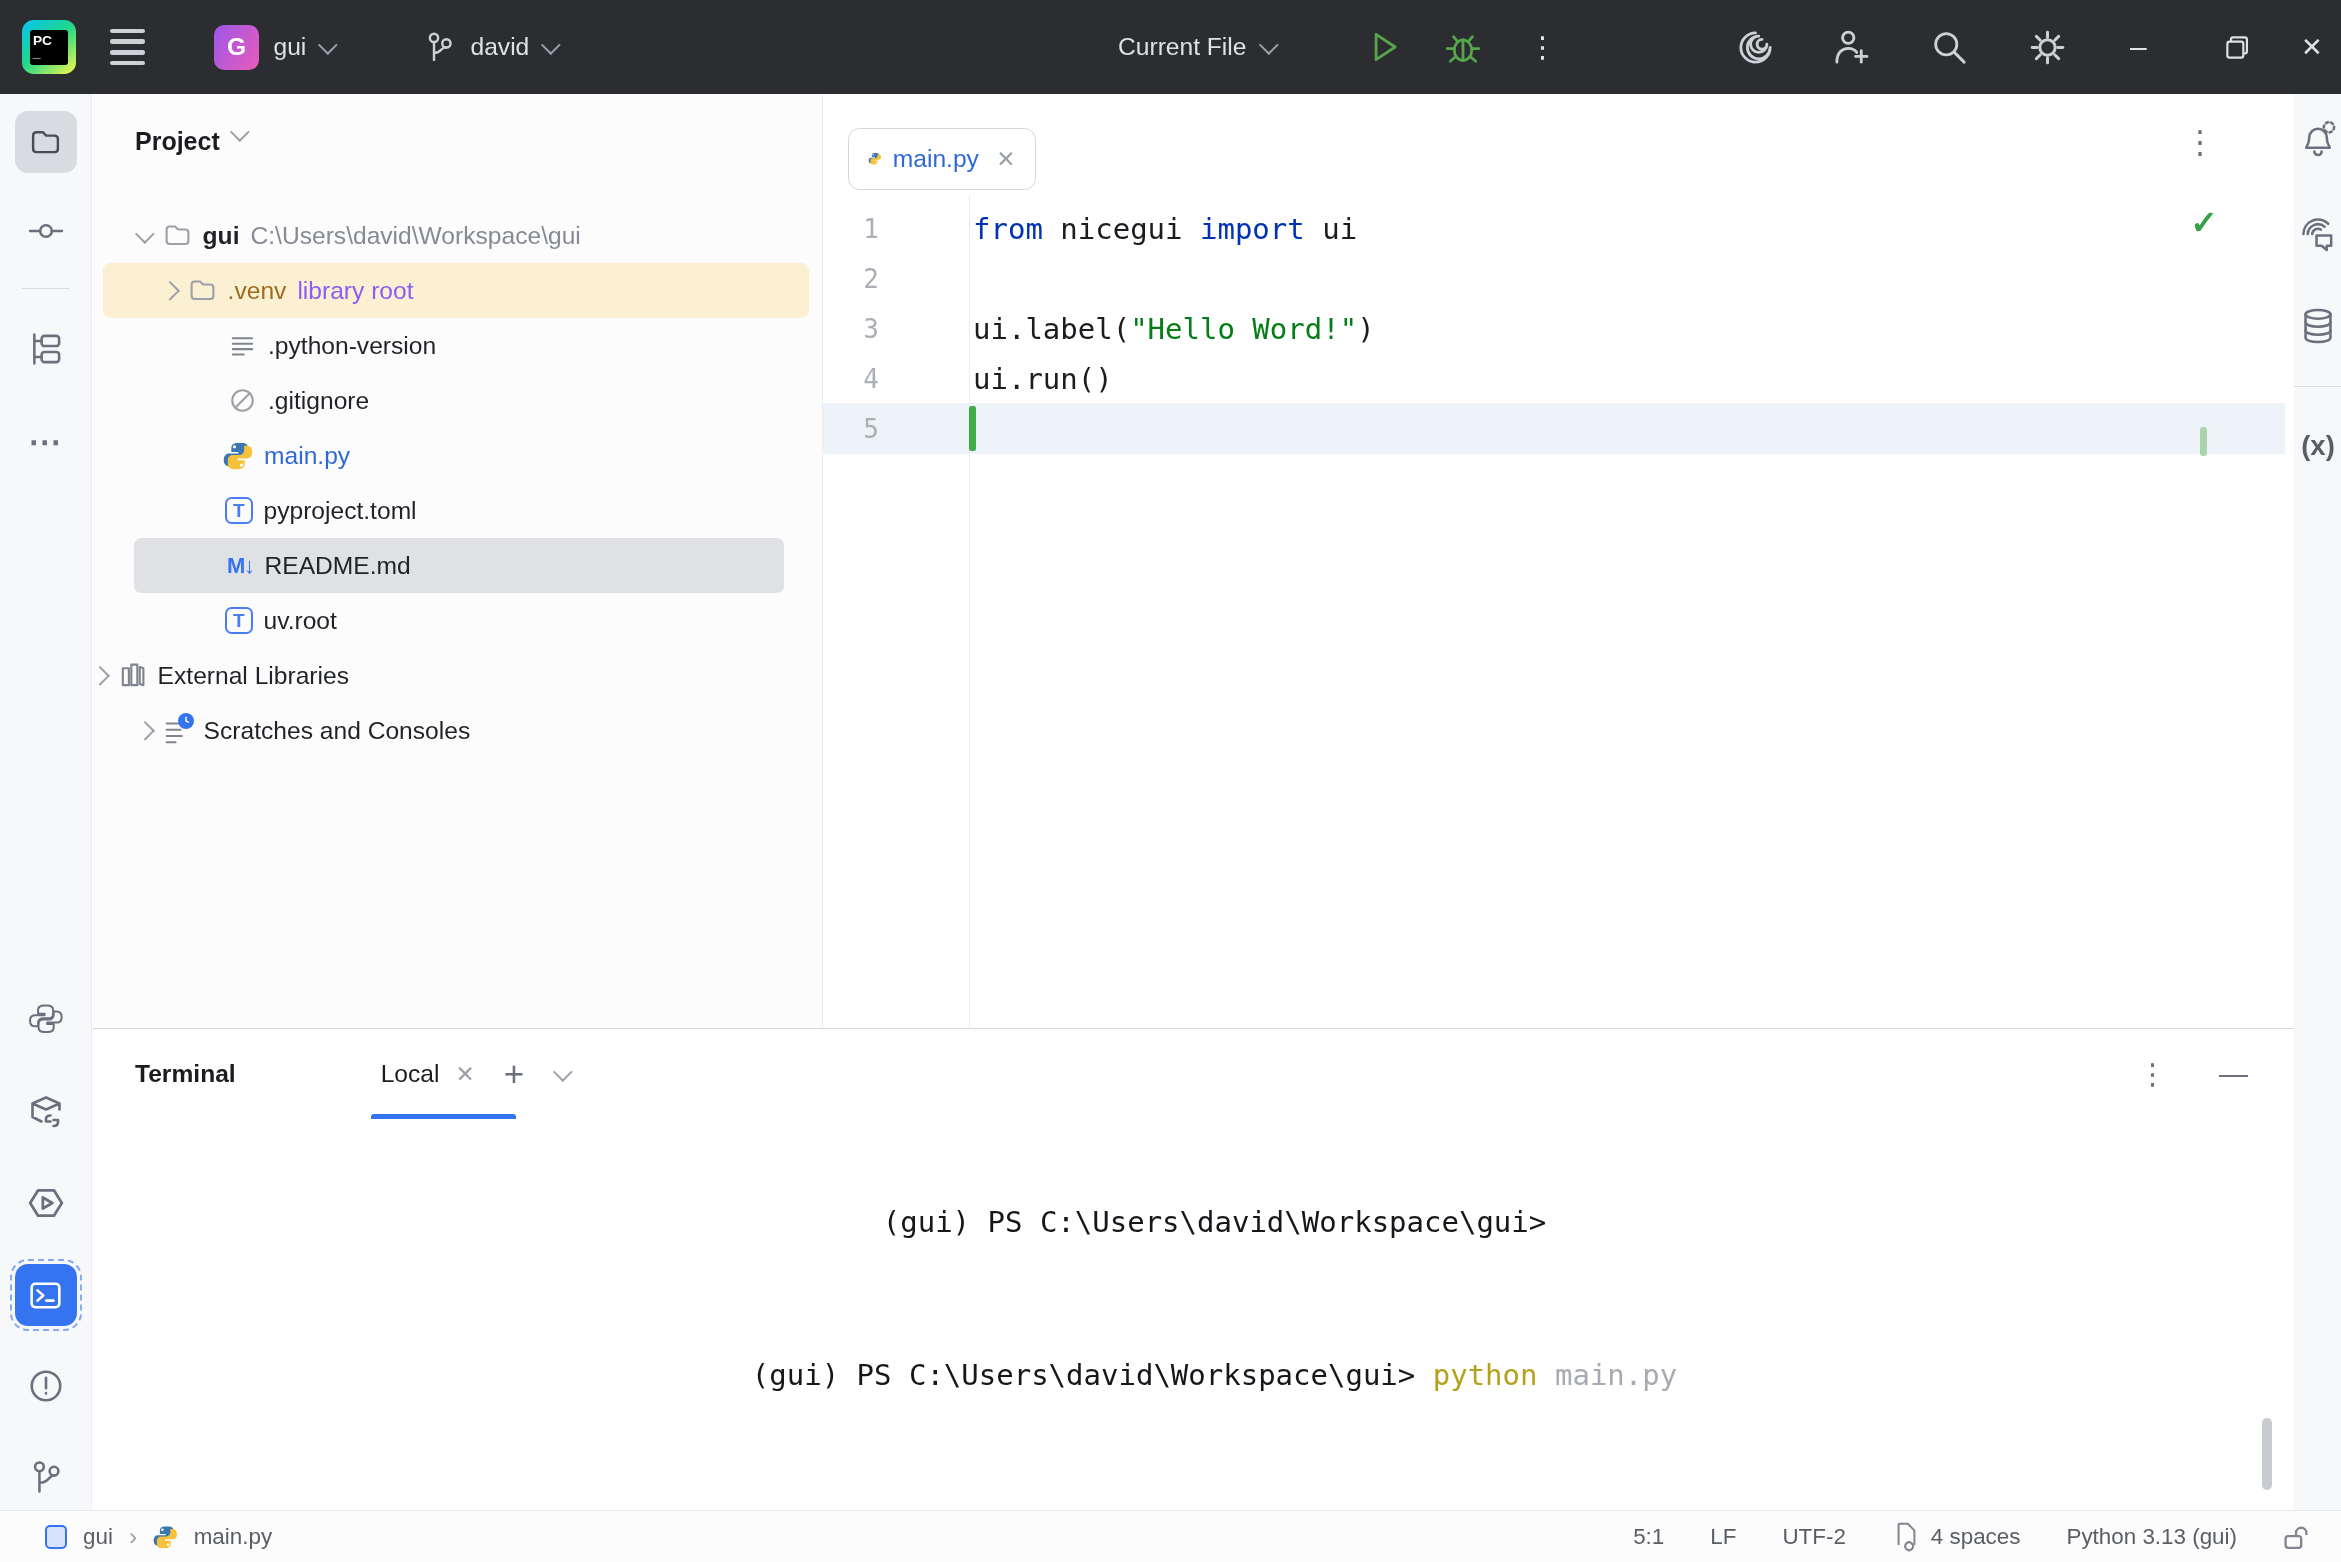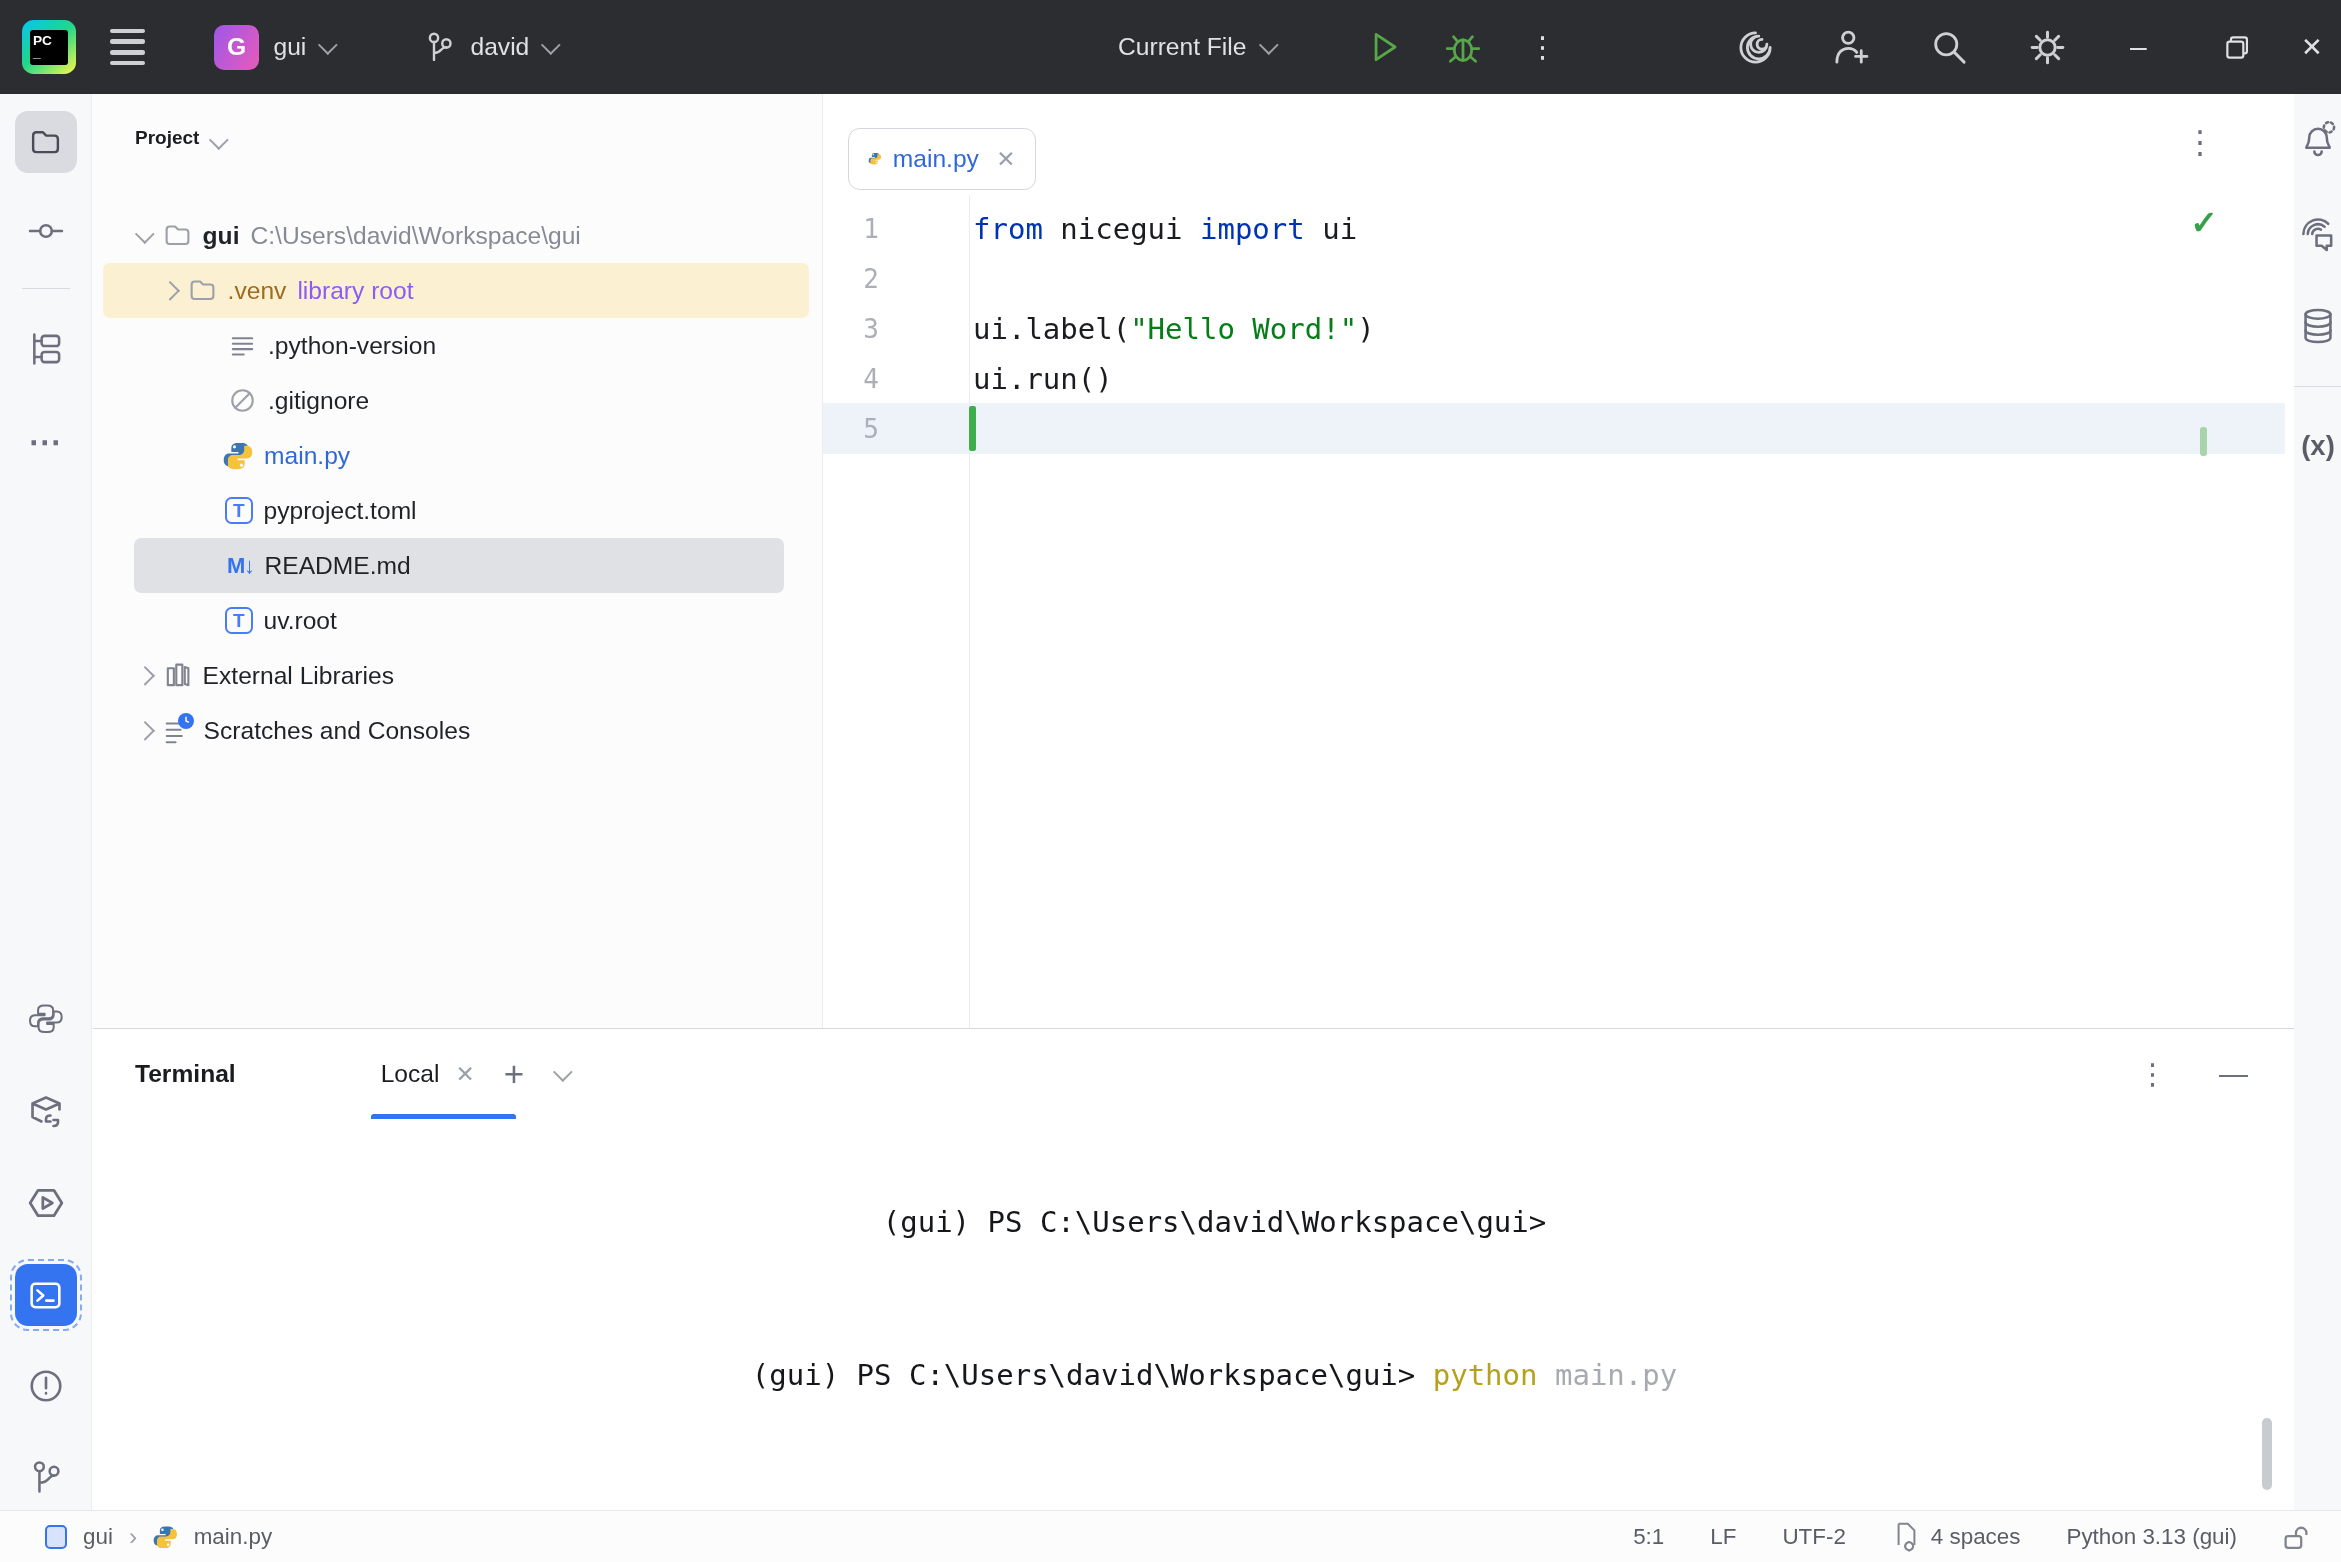--- a/index.html
+++ b/index.html
@@ -29,21 +29,21 @@
   .lstrip{left:0;width:91px;border-right:1.4px solid #EBECF0;}
   .rstrip{right:0;width:48px;border-left:1.4px solid #EBECF0;}
   .sicon{position:absolute;left:50%;transform:translate(-50%,-50%);}
   .tool-active{width:62px;height:62px;border-radius:13px;background:#D9DBE0;display:flex;align-items:center;justify-content:center;}
   .term-active{width:62px;height:62px;border-radius:13px;background:#3574F0;display:flex;align-items:center;justify-content:center;
         outline:2.2px dashed #87A9F2;outline-offset:3.6px;}
   .sdivider{position:absolute;left:50%;transform:translateX(-50%);width:48px;height:1.4px;background:#D9DBDF;}
 
   
   .ppanel{position:absolute;left:93px;top:94px;width:729px;height:934px;background:#FCFCFD;border-right:1.4px solid #EBECF0;}
-  .phead{position:absolute;left:42px;top:33px;display:flex;align-items:flex-end;gap:13px;font-size:19px;font-weight:bold;color:#1A1C20;}
+  .phead{position:absolute;left:42px;top:33px;display:flex;align-items:flex-start;gap:13px;font-size:25px;font-weight:bold;color:#1A1C20;}
   .tree{position:absolute;left:0;top:114px;width:100%;}
   .trow{height:55px;display:flex;align-items:center;gap:11px;font-size:24.6px;color:#1f2227;}
   .trow .path{color:#868A94;}
   .trow .suffix{color:#8b5cf6;}
   .hl-venv{background:#FBF1D2;border-radius:7.2px;margin-left:10px;margin-right:13px;}
   .hl-sel{background:#DFE1E5;border-radius:7.2px;margin-left:41px;margin-right:38px;}
   .blue-name{color:#3069D6;}
   .venv-name{color:#9E6B1F;}
   .ticon{width:27.5px;height:27.5px;border:2.5px solid #4A7CF5;border-radius:6.5px;color:#4A7CF5;font-weight:bold;font-size:19px;
          display:flex;align-items:center;justify-content:center;box-sizing:border-box;}
@@ -373,21 +373,21 @@
       <div class="trow hl-sel" style="padding-left:93px">
         <span class="mdicon">M↓</span>
         <span>README.md</span>
       </div>
 
       <div class="trow" style="padding-left:132px">
         <span class="ticon">T</span>
         <span>uv.root</span>
       </div>
 
-      <div class="trow" style="padding-left:45px">
+      <div class="trow" style="">
         <span class="chev right"></span>
         <svg width="29" height="29" viewBox="0 0 48 48">
           <g class="ic-stroke" style="stroke:#80848E">
             <rect x="8" y="12" width="10" height="28"></rect>
               <rect x="22" y="6" width="10" height="34"></rect>
               <path d="M36 10 l6 2 -0 28 -6 -2 z"></path>
           </g>
         </svg>
         <span>External Libraries</span>
       </div>

